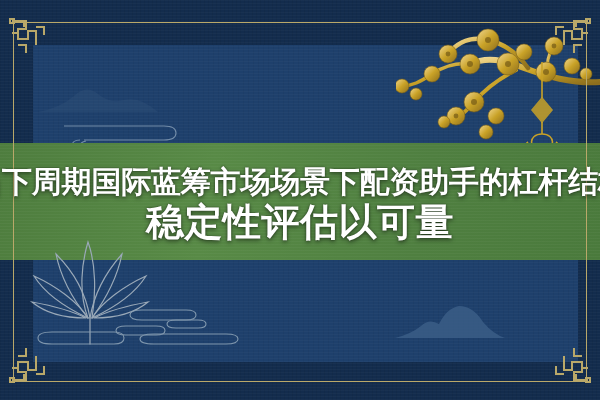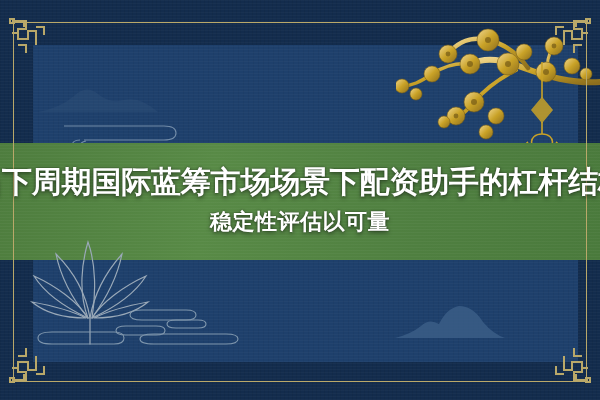--- a/index.html
+++ b/index.html
@@ -52,21 +52,21 @@
   }
 
   
   .title{
     position:absolute;left:0;right:0;top:143px;height:117px;
     display:flex;flex-direction:column;align-items:center;justify-content:center;
     z-index:9;
   }
   .tline{
     color:#ffffff;
-    font-size:22px;line-height:40px;font-weight:bold;
+    font-size:38px;line-height:40px;font-weight:bold;
     letter-spacing:.5px;white-space:nowrap;
     text-shadow:0 2px 4px rgba(0,0,0,.45),0 0 2px rgba(0,0,0,.5);
   }
   .tline.l1{font-size:30px;letter-spacing:-.2px;}
 
   .deco{position:absolute;pointer-events:none;}
   .blossom{right:-6px;top:4px;}
   .tassel{right:36px;top:62px;}
   .lotus{left:26px;top:222px;}
   .clouds-tl{left:60px;top:112px;}

